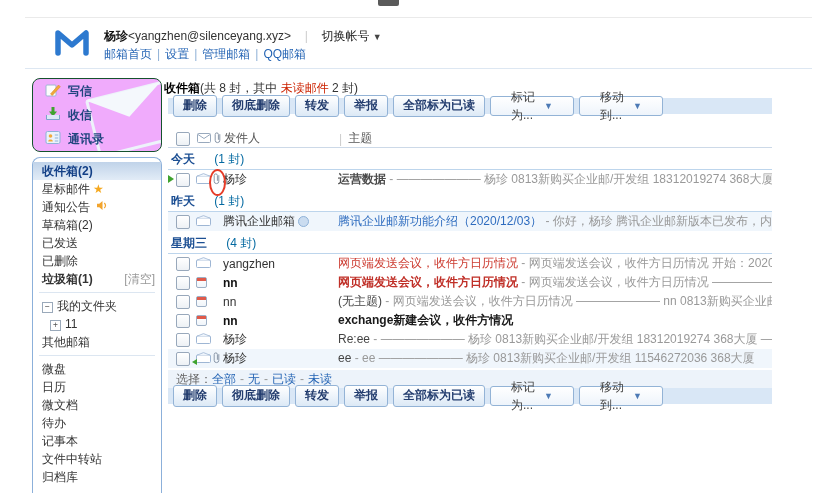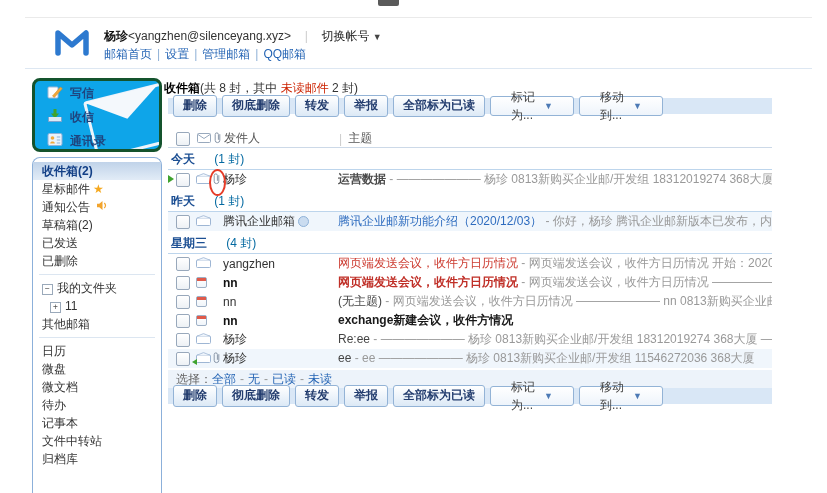--- a/index.html
+++ b/index.html
@@ -15,22 +15,22 @@
   .user-email{color:#333}
   .hdr-sep{color:#bbb;margin:0 6px}
   .switch{color:#222;cursor:pointer}
   .switch .arr{font-size:9px;color:#444}
   .nav-line{left:104px;top:46px;white-space:nowrap;color:#2464b4}
   .nav-line a{color:#2464b4;text-decoration:none;cursor:pointer}
   .nav-line .sep{color:#8fb0d6;margin:0 5px}
   .header-divider{left:25px;top:68px;width:787px;height:1px;background:#dde7f2}
 
   
-  .sb1{left:32px;top:78px;width:130px;height:74px;border:3px solid #14532d;border-radius:8px;
-       background:#0ea5e9;overflow:hidden;box-sizing:border-box}
+  .sb1{left:32px;top:78px;width:130px;height:74px;border:1px solid #14532d;border-radius:8px;
+       background:#f0abfc;overflow:hidden;box-sizing:border-box}
   .wm{position:absolute;right:-14px;top:10px;width:78px;height:54px;border:3px solid #edf3fa;
       border-radius:3px;transform:rotate(-14deg)}
   .wm:before{content:"";position:absolute;left:-2px;top:-2px;border-left:38px solid transparent;
       border-right:38px solid transparent;border-top:26px solid #f4f8fc}
   .sb1 .item{height:24px;display:flex;align-items:center;padding-left:12px;gap:7px;
        font-weight:bold;color:#1f447e;position:relative;cursor:pointer}
   .sb2{left:32px;top:157px;width:130px;height:336px;border:1px solid #8cb0da;border-bottom:none;
        border-radius:8px 8px 0 0;background:#fff;box-sizing:border-box;padding-top:4px}
   .f{height:18px;line-height:18px;padding-left:9px;color:#333;cursor:pointer;white-space:nowrap;position:relative}
   .f.sel{background:linear-gradient(#c0d3e9,#e2ecf7);font-weight:bold;color:#123f86}
@@ -151,27 +151,28 @@
   <div class="f"><span>星标邮件</span><span class="star">★</span></div>
   <div class="f"><span>通知公告</span>
     <span style="margin-left:3px"><svg width="12" height="11" viewBox="0 0 12 11">
           <path d="M1 3.8 h2.3 L6.5 1 v9 L3.3 7.2 H1 Z" fill="#f2a42d"></path>
           <path d="M8.3 3 a3.6 3.6 0 0 1 0 5" stroke="#f2a42d" fill="none" stroke-width="1.2"></path>
         </svg></span>
   </div>
   <div class="f"><span>草稿箱(2)</span></div>
   <div class="f"><span>已发送</span></div>
   <div class="f"><span>已删除</span></div>
+  <div class="f"><span class="bold">垃圾箱(1)</span><span class="empty-link">[清空]</span></div>
   <div class="sb-sep"></div>
   <div class="f"><span class="toggle">−</span><span>我的文件夹</span></div>
   <div class="f indent"><span class="toggle">+</span><span>11</span></div>
   <div class="f"><span>其他邮箱</span></div>
   <div class="sb-sep"></div>
+  <div class="f"><span>微盘</span></div>
   <div class="f"><span>日历</span></div>
-  <div class="f"><span>微盘</span></div>
   <div class="f"><span>微文档</span></div>
   <div class="f"><span>待办</span></div>
   <div class="f"><span>记事本</span></div>
   <div class="f"><span>文件中转站</span></div>
   <div class="f"><span>归档库</span></div>
 </div>
 
 <div class="abs main">
 
   <div class="m-title">

